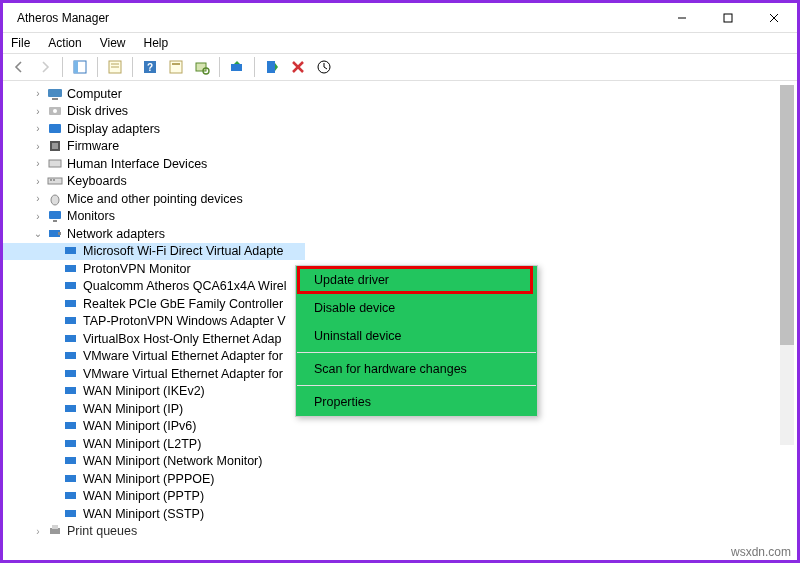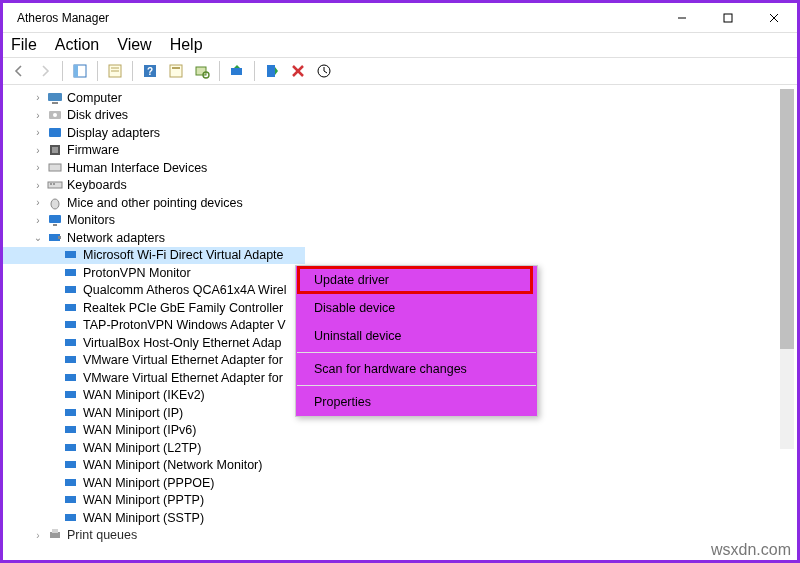--- a/index.html
+++ b/index.html
@@ -3,41 +3,41 @@
 <meta charset="utf-8">
 <style>
 * { box-sizing: border-box; margin: 0; padding: 0; font-family: "Segoe UI", Tahoma, sans-serif; }
 body { background: #fff; border: 3px solid #8a2be2; width: 800px; height: 563px; overflow: hidden; position: relative; font-size: 12px; color: #000; }
 .title-bar { display: flex; align-items: center; justify-content: space-between; height: 30px; padding: 0 0 0 8px; border-bottom: 1px solid #e0e0e0; }
 .title-left { display: flex; align-items: center; gap: 6px; }
 .title-text { font-size: 12px; }
 .window-controls { display: flex; }
 .win-btn { width: 46px; height: 30px; display: flex; align-items: center; justify-content: center; font-size: 11px; }
 .menu-bar { display: flex; gap: 18px; padding: 3px 8px; }
-.menu-item { font-size: 16px; }
+.menu-item { font-size: 12px; }
 .toolbar { display: flex; align-items: center; gap: 2px; padding: 2px 4px; border-top: 1px solid #e0e0e0; border-bottom: 1px solid #e0e0e0; }
 .tb-btn { width: 24px; height: 22px; display: flex; align-items: center; justify-content: center; border: 1px solid transparent; }
 .tb-btn svg { width: 16px; height: 16px; }
 .tb-sep { width: 1px; height: 20px; background: #ccc; margin: 0 3px; }
 .tree-container { position: relative; height: calc(100% - 78px); overflow: hidden; padding: 4px 0 0 0; }
 .scrollbar-track { position: absolute; right: 3px; top: 4px; width: 14px; height: 360px; background: #f0f0f0; }
 .scrollbar-thumb { position: absolute; right: 3px; top: 4px; width: 14px; height: 260px; background: #c0c0c0; }
 .tree-row { display: flex; align-items: center; height: 17.5px; padding-left: 10px; white-space: nowrap; }
 .tree-row .arrow { width: 14px; text-align: center; color: #888; font-size: 10px; }
 .tree-row .icon { width: 16px; height: 14px; margin: 0 4px 0 2px; display: inline-flex; align-items: center; justify-content: center; }
 .tree-row .label { font-size: 12.5px; }
 .child .arrow { margin-left: 18px; }
 .grandchild { padding-left: 58px; }
 .selected { background: #cce8ff; }
-.context-menu { position: absolute; top: 262px; left: 292px; width: 243px; background: #d946ef; border: 1px solid #ccc; box-shadow: 2px 2px 6px rgba(0,0,0,0.25); }
+.context-menu { position: absolute; top: 262px; left: 292px; width: 243px; background: #22c55e; border: 1px solid #ccc; box-shadow: 2px 2px 6px rgba(0,0,0,0.25); }
 .ctx-item { padding: 7px 18px; font-size: 12.5px; }
 .ctx-item.bold { font-weight: normal; }
 .ctx-sep { height: 1px; background: #e0e0e0; margin: 2px 1px; }
 .highlight-red { position: absolute; border: 3px solid #e60000; pointer-events: none; }
-.watermark { position: absolute; bottom: 1px; right: 6px; color: #777; font-size: 16px; }
+.watermark { position: absolute; bottom: 1px; right: 6px; color: #777; font-size: 12px; }
 .cut { text-overflow: clip; overflow: hidden; }
 </style>
 </head>
 <body>
 
 <div class="title-bar">
   <div class="title-left">
     <span class="icon">
       <svg viewBox="0 0 16 16">
           <rect x="1" y="3" width="14" height="9" fill="#2b7cd3" rx="1"></rect>

